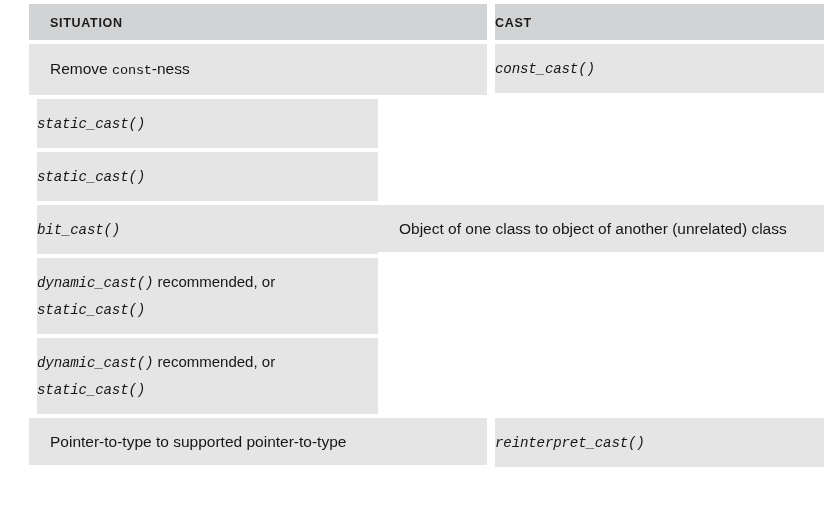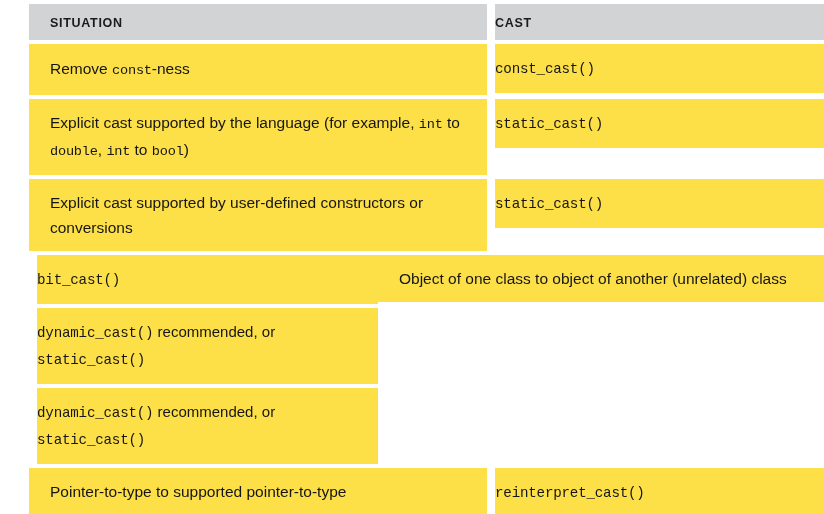--- a/index.html
+++ b/index.html
@@ -21,21 +21,21 @@
     width: 807px;
   }
   .row {
     display: flex;
     width: 100%;
     margin-bottom: 4px;
     align-items: flex-start;
     margin-left: 21px;
   }
   .cell {
-    background: #fde047;
+    background: #e5e5e5;
     box-sizing: border-box;
   }
   .cell-situation {
     width: 458px;
     flex: 0 0 458px;
     padding: 11px 14px 11px 21px;
   }
   .cell-cast {
     width: 341px;
     flex: 0 0 341px;
@@ -71,20 +71,21 @@
     line-height: 25px;
   }
   .mono {
     font-family: "Liberation Mono", "DejaVu Sans Mono", monospace;
     font-size: 13.6px;
     letter-spacing: -0.2px;
     color: #161616;
   }
   .cast-text .mono {
     font-size: 14.2px;
+    font-style: italic;
   }
   .sit-r1 .cell-situation { padding-top: 12px; padding-bottom: 12px; }
 </style>
 </head>
 <body>
 
 <div class="table-wrap">
 
   <div class="row header-row">
     <div class="cell cell-situation">
@@ -94,25 +95,23 @@
       <span class="hdr-text">CAST</span>
     </div>
   </div>
 
   <div id="body-rows">
       <div class="row sit-r1">
         <div class="cell cell-situation"><span class="sit-text"><span>Remove </span><span class="mono">const</span><span>-ness</span></span></div>
         <div class="cell cell-cast"><span class="cast-text"><span class="mono">const_cast()</span></span></div>
       </div>
       <div class="row">
-        <div class="cell cell-situation"><span class="sit-text"><span>Explicit cast supported by the language (for example, </span><span class="mono">int</span><span> to </span><span class="mono">double</span><span>, </span><span class="mono">int</span><span> to </span><span class="mono">bool</span><span>)</span></span></div>
         <div class="cell cell-cast"><span class="cast-text"><span class="mono">static_cast()</span></span></div>
       </div>
       <div class="row">
-        <div class="cell cell-situation"><span class="sit-text"><span>Explicit cast supported by user-defined constructors or conversions</span></span></div>
         <div class="cell cell-cast"><span class="cast-text"><span class="mono">static_cast()</span></span></div>
       </div>
       <div class="row">
         <div class="cell cell-cast"><span class="cast-text"><span class="mono">bit_cast()</span></span></div>
         <div class="cell cell-situation"><span class="sit-text"><span>Object of one class to object of another (unrelated) class</span></span></div>
       </div>
       <div class="row">
         <div class="cell cell-cast"><span class="cast-text"><span class="mono">dynamic_cast()</span><span> recommended, or </span><span class="mono">static_cast()</span></span></div>
       </div>
       <div class="row">

